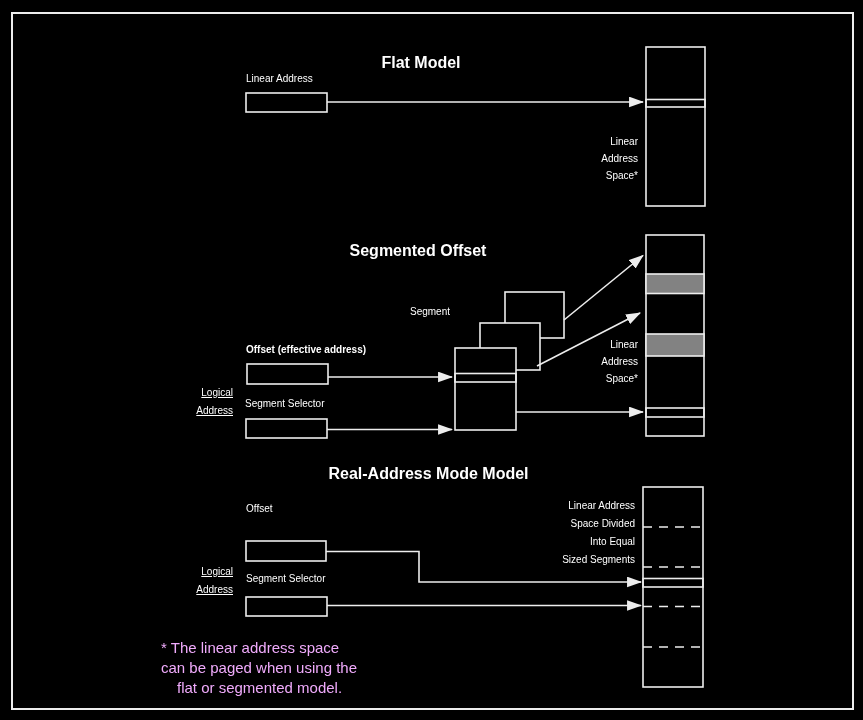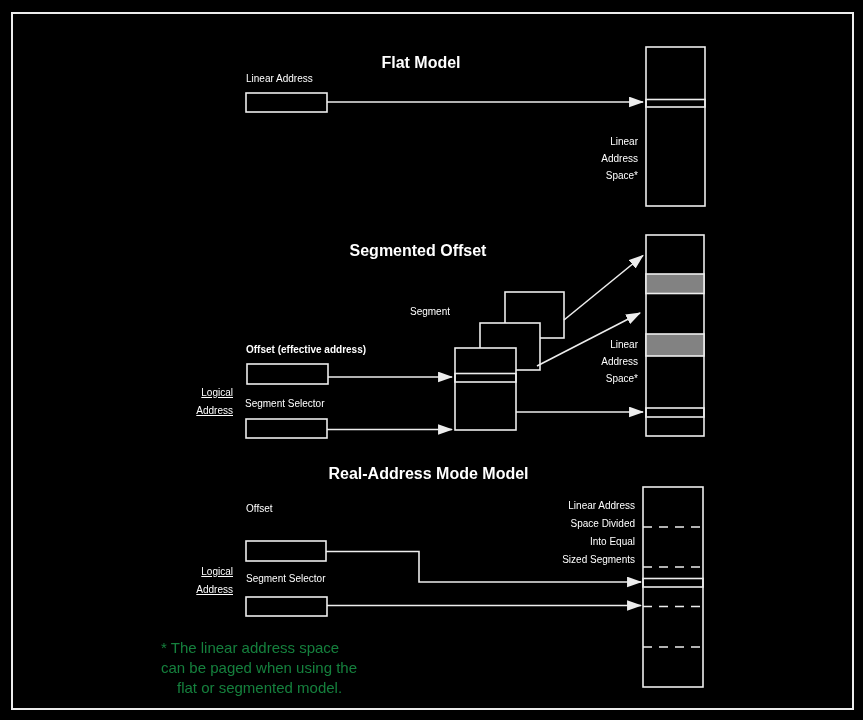--- a/index.html
+++ b/index.html
@@ -10,21 +10,21 @@
   .label{
     position:absolute;color:#ffffff;font-size:10px;line-height:17px;
     white-space:pre-line;
   }
   .title{
     font-weight:bold;font-size:16px;line-height:18px;text-align:center;white-space:nowrap;
   }
   .right{text-align:right;}
   .tight{line-height:18px;text-decoration:underline;}
   .wide{line-height:18px;}
-  .footnote{position:absolute;color:#15803d;font-size:15px;line-height:20px;}
+  .footnote{position:absolute;color:#f0abfc;font-size:15px;line-height:20px;}
   .footnote .in1{}
   .footnote .in2{margin-left:16px;}
   svg{position:absolute;left:0;top:0;}
 </style>
 </head>
 <body>
 
 <div class="stage">
 
   <svg width="863" height="720" viewBox="0 0 863 720">

